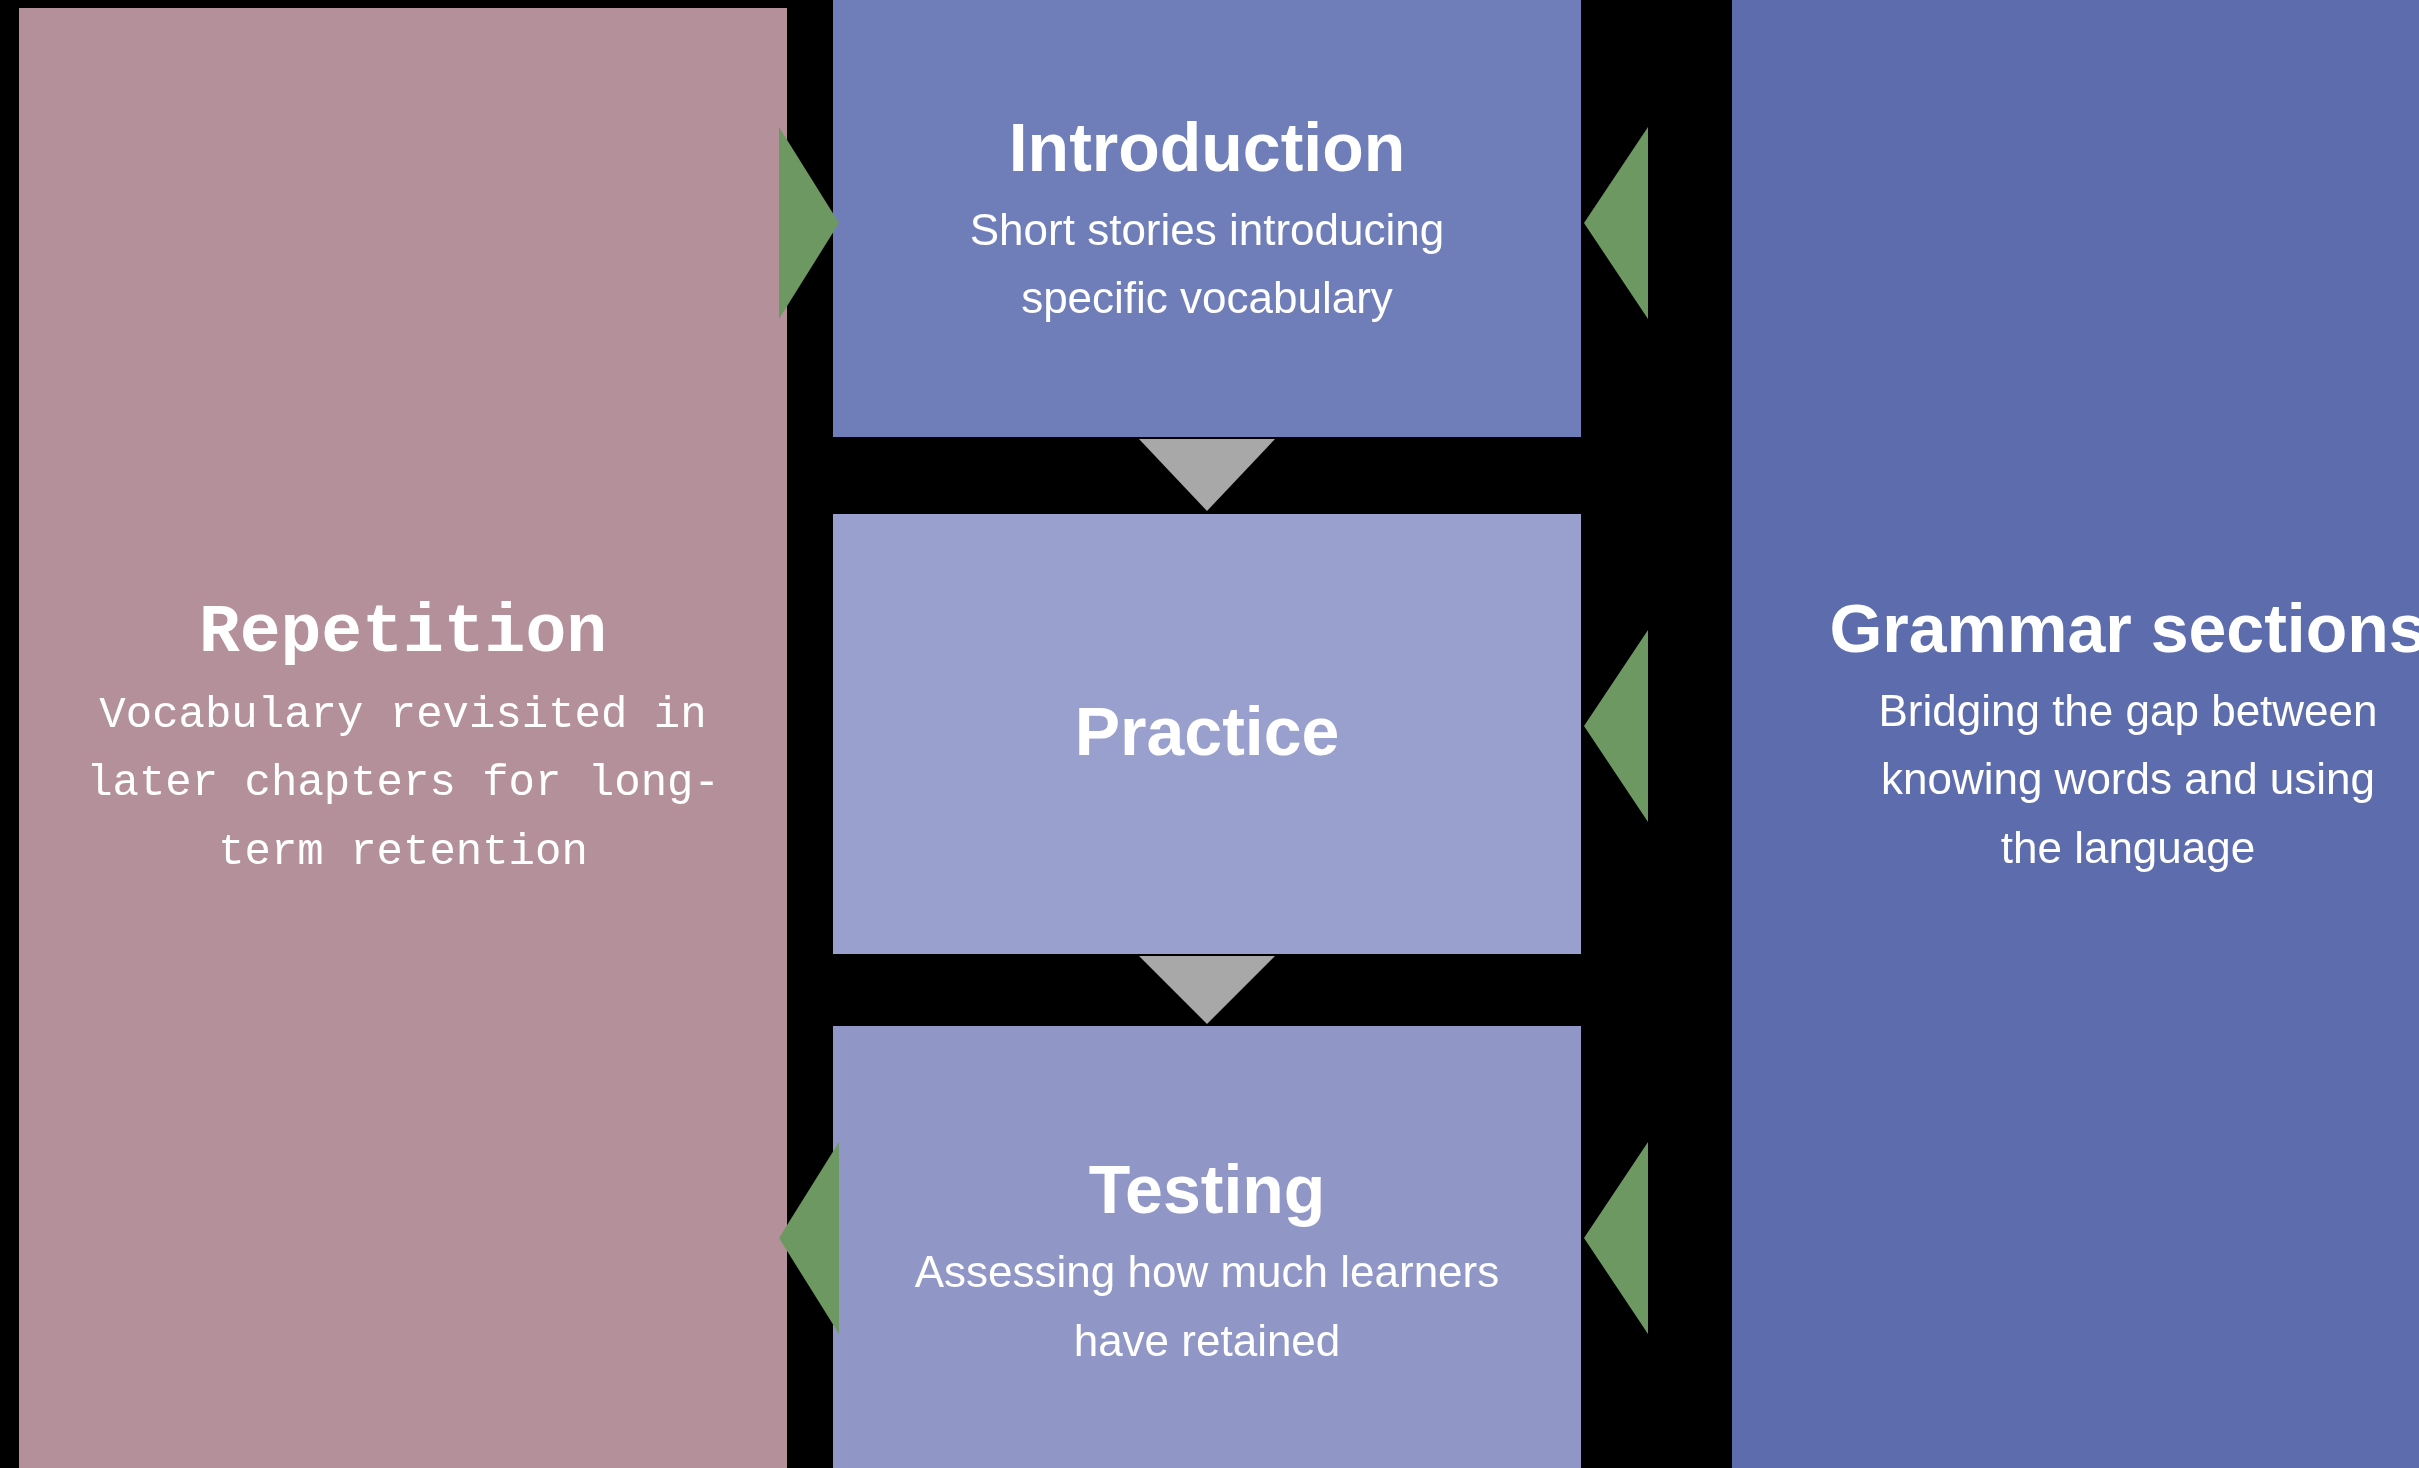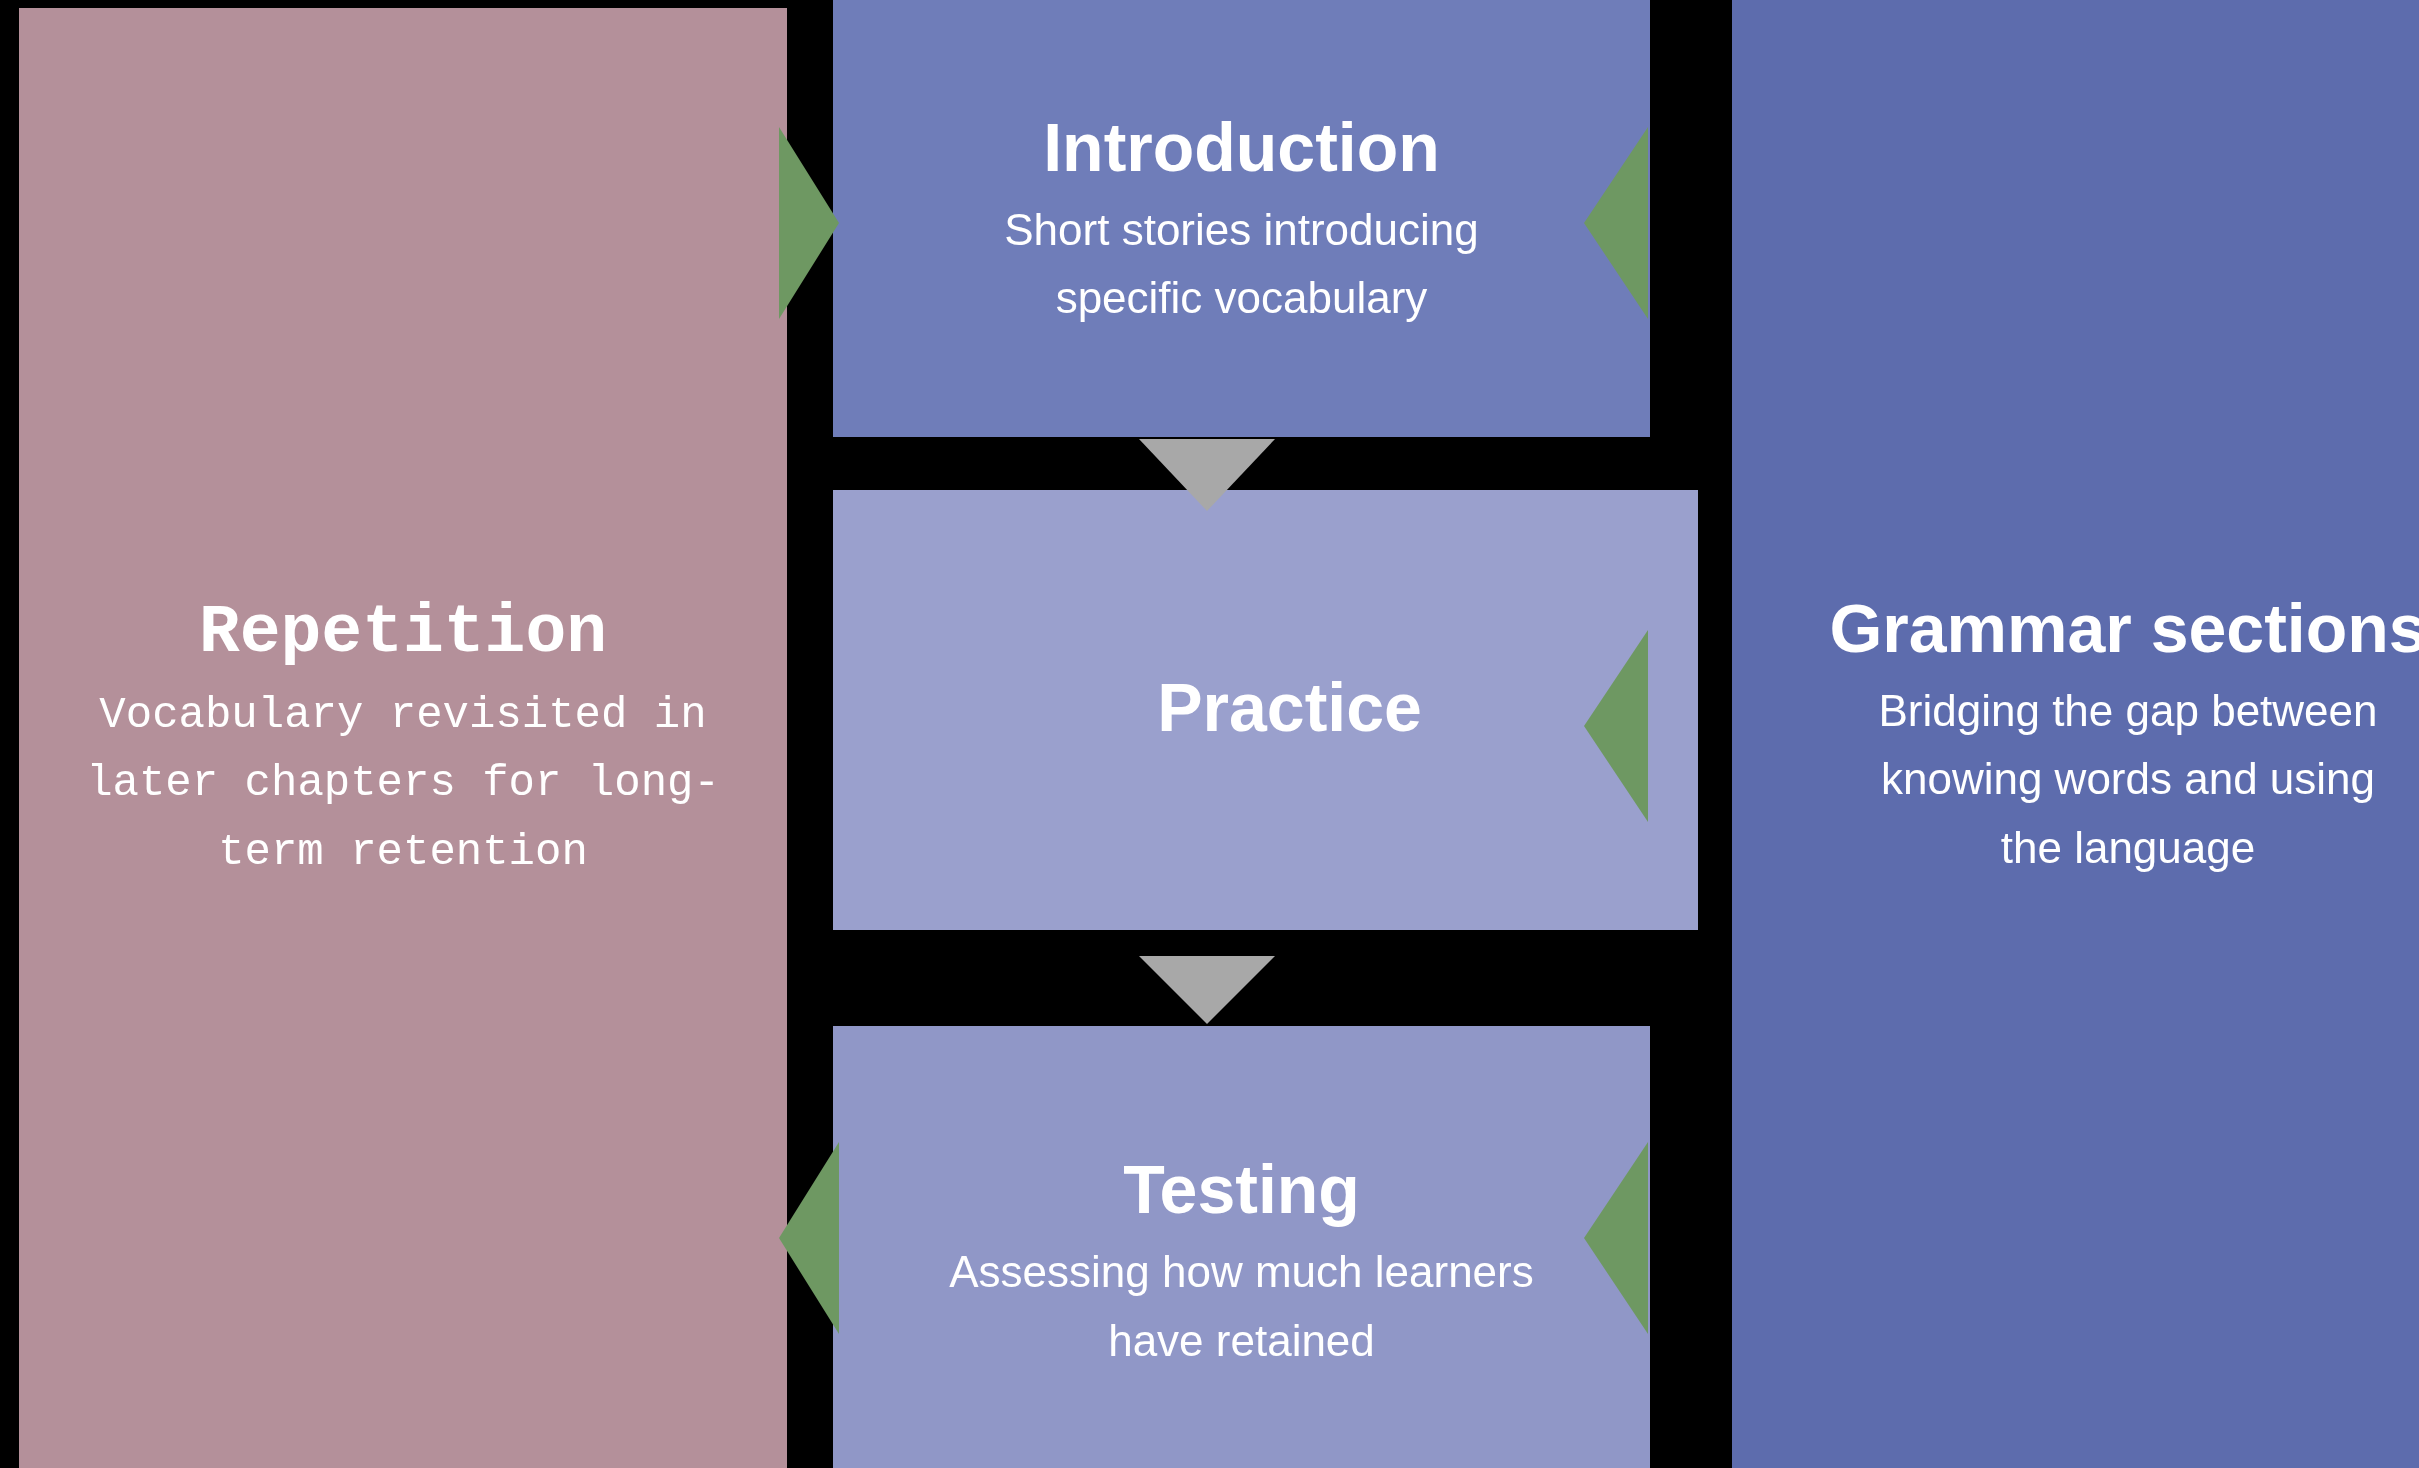--- a/index.html
+++ b/index.html
@@ -35,38 +35,37 @@
   #right-panel {
     left: 1732px;
     top: 0;
     width: 792px;
     height: 1468px;
     background: var(--right-panel, #5d6cad);
   }
   .box {
     position: absolute;
     left: 833px;
-    width: 817px;
+    width: 748px;
     display: flex;
     flex-direction: column;
     align-items: center;
     justify-content: center;
     text-align: center;
     z-index: 1;
   }
   #box-introduction {
     top: 0;
     height: 437px;
     background: var(--intro-box, #6f7db9);
   }
   #box-practice {
-    top: 490px;
+    top: 514px;
     height: 440px;
     background: var(--practice-box, #9aa0cd);
-    padding-left: 48px;
   }
   #box-testing {
     top: 1026px;
     height: 470px;
     background: var(--testing-box, #9097c7);
   }
   .title {
     font-weight: 700;
     font-size: 68px;
     line-height: 1.25;

